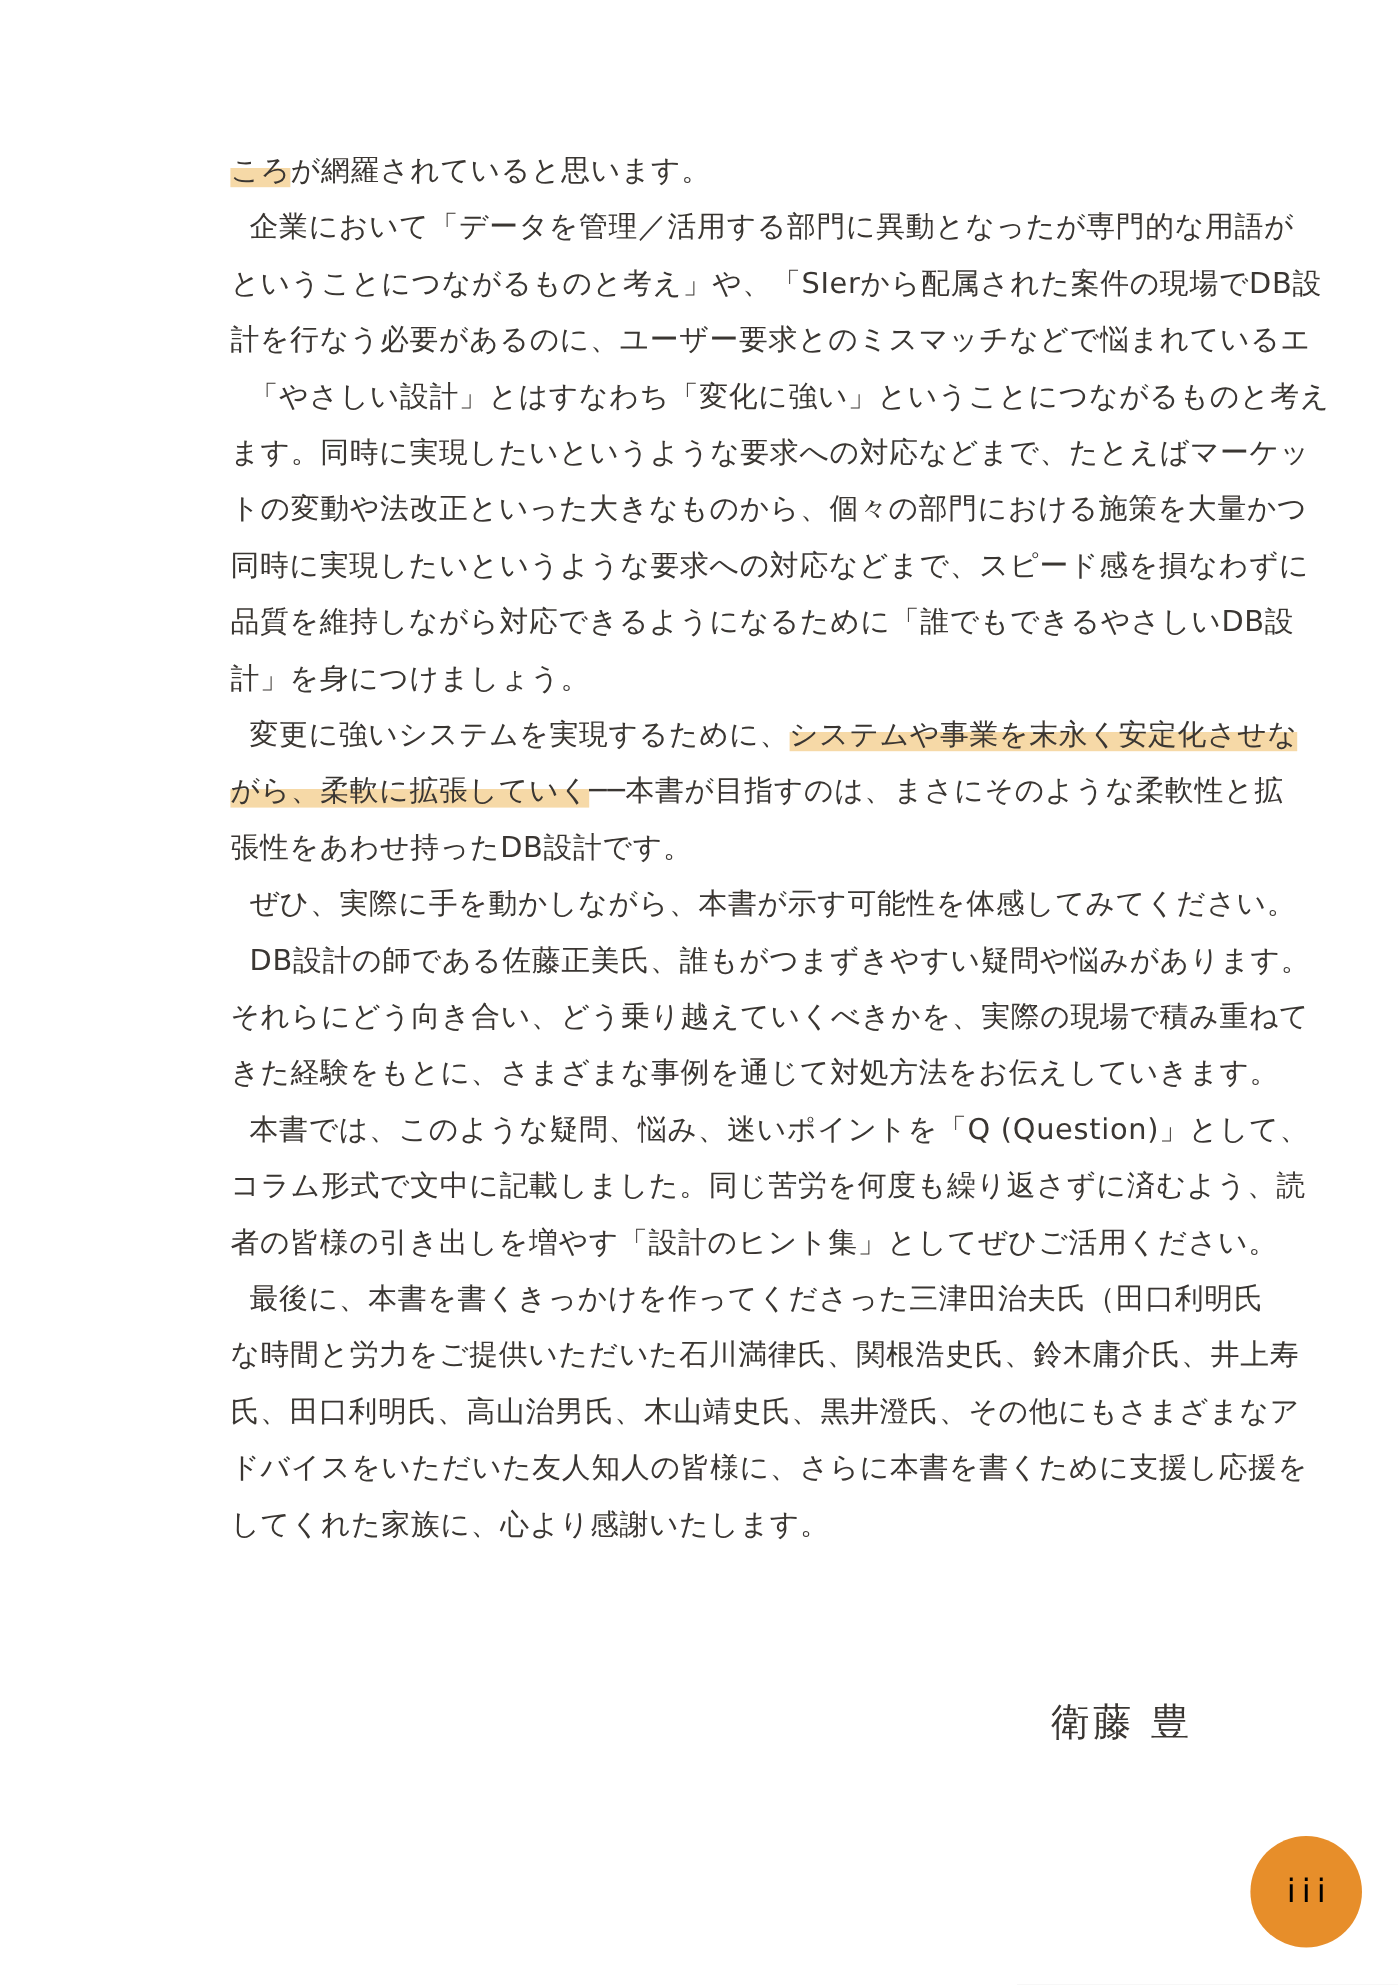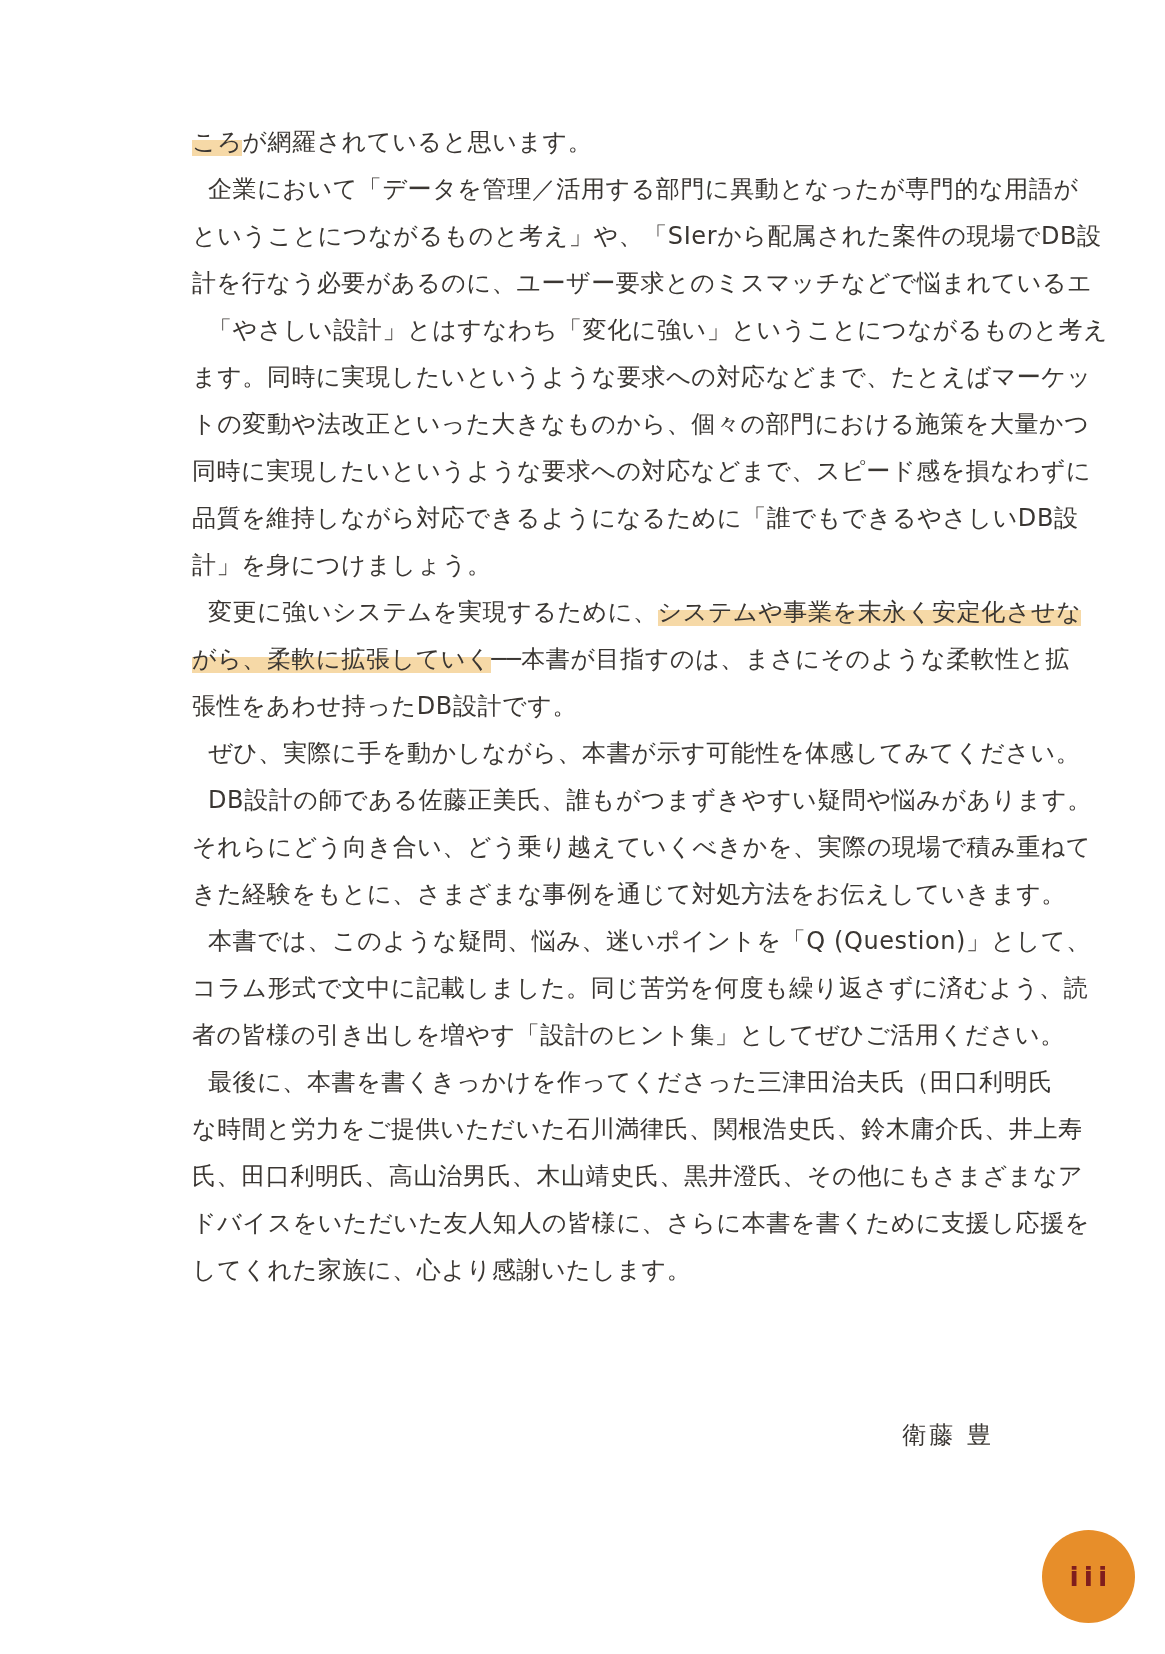--- a/index.html
+++ b/index.html
@@ -27,43 +27,43 @@
   .line.indent { text-indent: 16px; }
   .hl {
     background-image: linear-gradient(to bottom, transparent 44%, var(--highlight, #f6d9a7) 44%);
   }
   .author-line {
     position: absolute;
     left: 161px;
     top: 1412px;
     width: 833px;
     text-align: right;
-    font-size: 24px;
+    font-size: 32px;
     line-height: 47px;
     letter-spacing: 3px;
     color: var(--text, #3a3632);
   }
   .page-badge {
     position: absolute;
     left: 1042px;
     top: 1530px;
     width: 93px;
     height: 93px;
     border-radius: 50%;
     background: var(--badge, #e78e2a);
     display: flex;
     align-items: center;
     justify-content: center;
   }
   .page-badge span {
-    font-weight: bold;
+    font-weight: normal;
     font-size: 27px;
     letter-spacing: 5px;
     text-indent: 5px;
-    color: #7f1d1d;
+    color: #000000;
     font-family: "DejaVu Sans", sans-serif;
     text-align: right;
   }
 </style>
 </head>
 <body>
 
 <div class="page">
   <main class="text-block">
       <div class="line"><span class="hl">ころ</span><span>が網羅されていると思います。</span></div>

